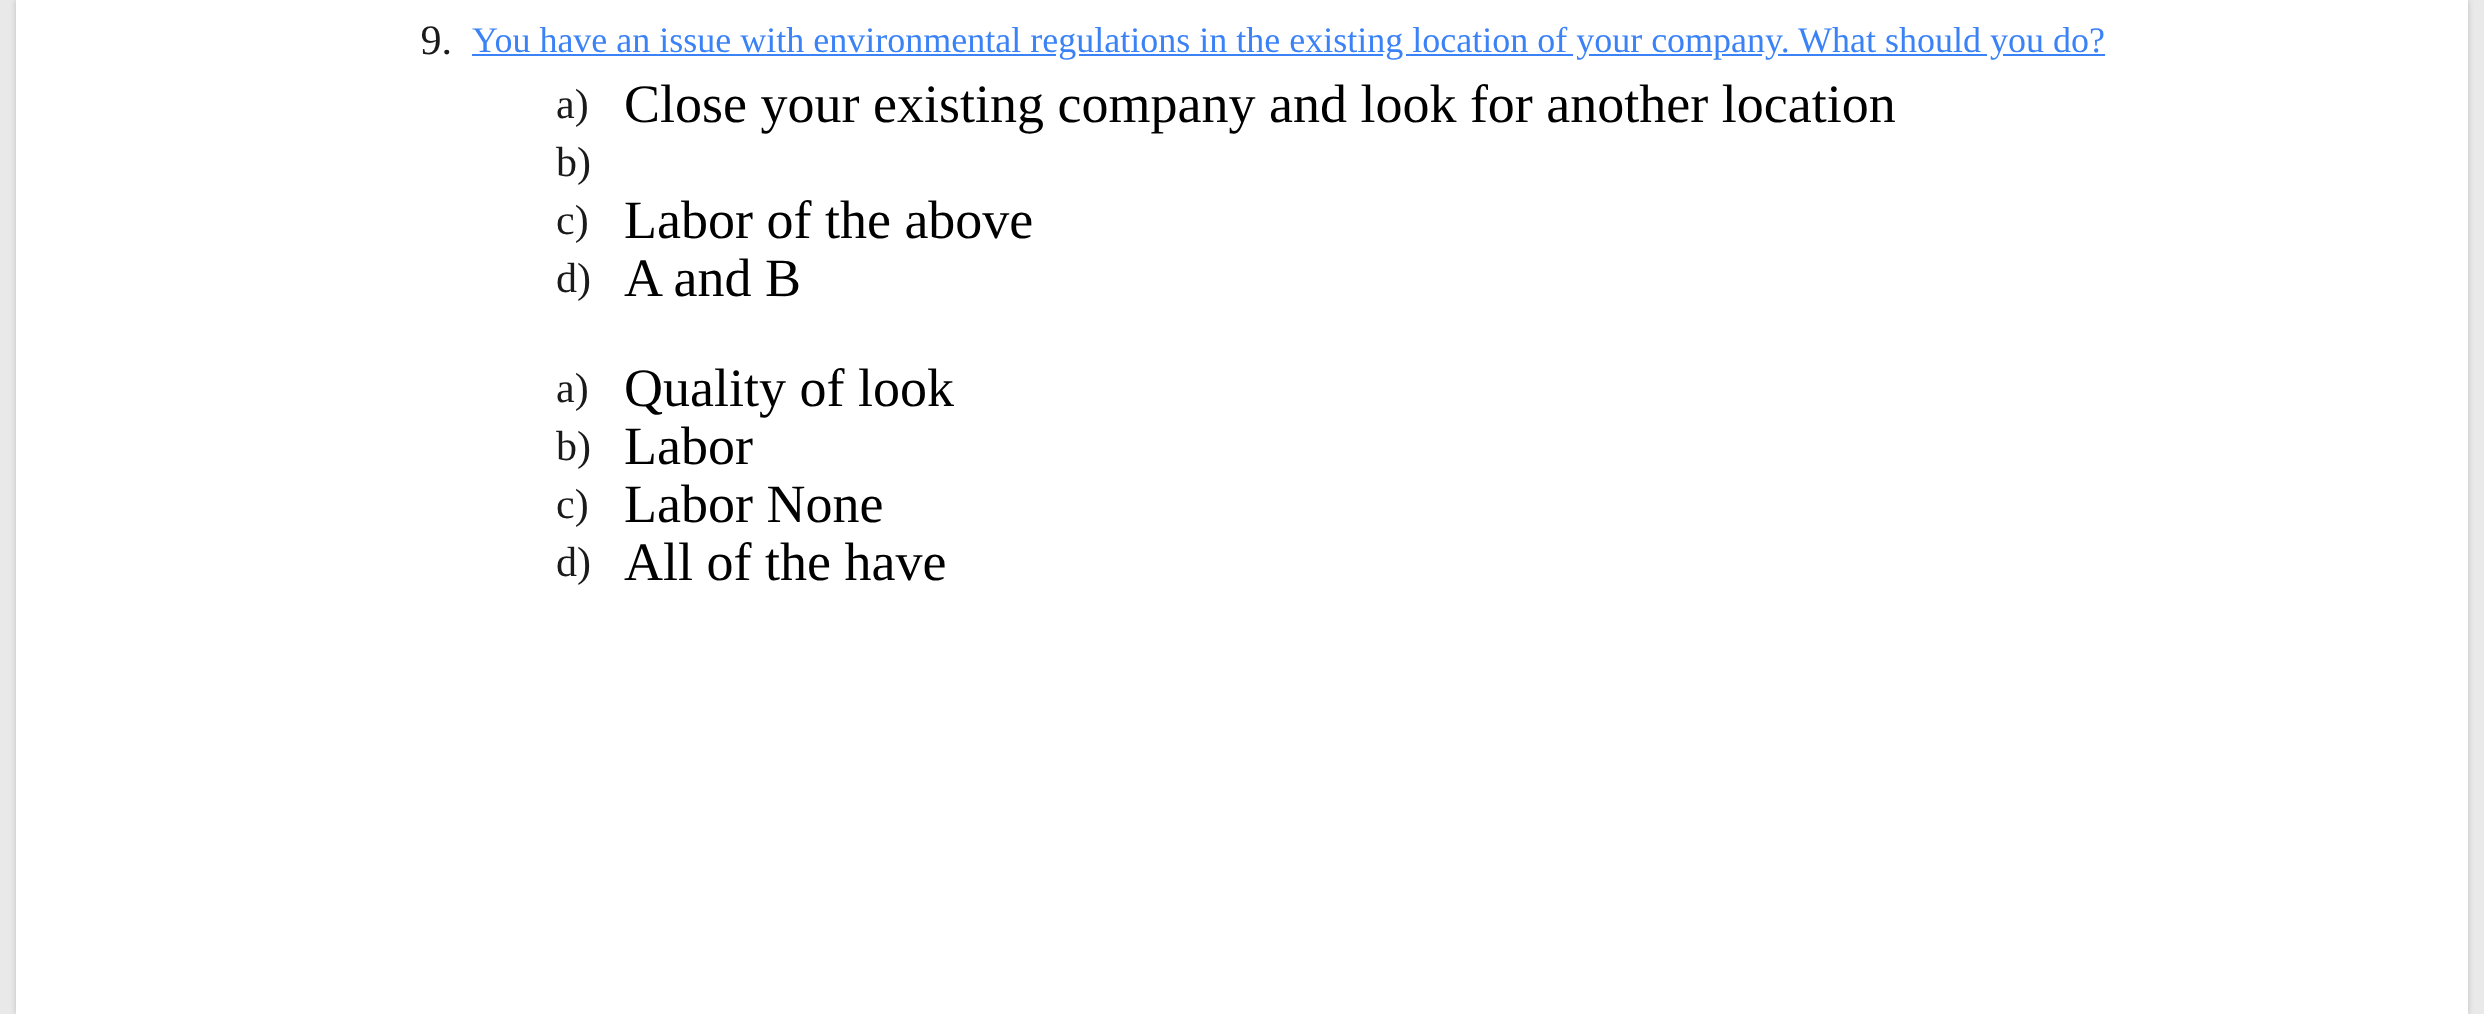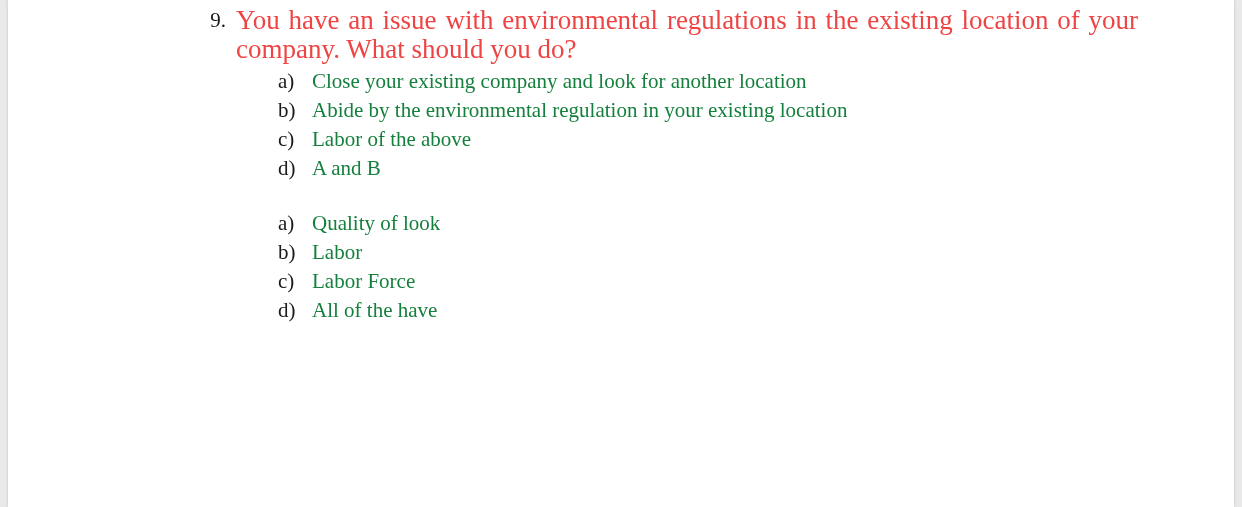--- a/index.html
+++ b/index.html
@@ -41,66 +41,66 @@
     flex: 0 0 38px;
     text-align: right;
     padding-right: 10px;
     font-size: 21px;
     line-height: 29px;
     color: #1a1a1a;
     box-sizing: border-box;
   }
   .q-text {
     flex: 1;
-    font-size: 27px;
+    font-size: 18px;
     line-height: 29px;
-    color: #ef4444;
+    color: #3b82f6;
     text-align: justify;
     text-justify: inter-word;
     max-width: 925px;
+    text-decoration: underline;
   }
   .options {
     margin-top: 3px;
     padding-left: 80px;
   }
   .option-row {
     display: flex;
     align-items: flex-start;
     line-height: 29px;
   }
   .opt-label {
     width: 34px;
     flex: 0 0 34px;
     font-size: 21px;
     color: #1a1a1a;
   }
   .opt-text {
-    font-size: 21px;
-    color: #15803d;
+    font-size: 27px;
+    color: #000000;
   }
 </style>
 </head>
 <body>
 
 <div class="page">
   <div class="content">
 
     <div class="question-block">
       <div class="q-row">
         <div class="q-num">9.</div>
         <div class="q-text">You have an issue with environmental regulations in the existing location of your company. What should you do?</div>
       </div>
       <div class="options">
         <div class="option-row">
           <div class="opt-label">a)</div>
           <div class="opt-text">Close your existing company and look for another location</div>
         </div>
         <div class="option-row">
           <div class="opt-label">b)</div>
-          <div class="opt-text">Abide by the environmental regulation in your existing location</div>
         </div>
         <div class="option-row">
           <div class="opt-label">c)</div>
           <div class="opt-text">Labor of the above</div>
         </div>
         <div class="option-row">
           <div class="opt-label">d)</div>
           <div class="opt-text">A and B</div>
         </div>
       </div>
@@ -111,21 +111,21 @@
         <div class="option-row">
           <div class="opt-label">a)</div>
           <div class="opt-text">Quality of look</div>
         </div>
         <div class="option-row">
           <div class="opt-label">b)</div>
           <div class="opt-text">Labor</div>
         </div>
         <div class="option-row">
           <div class="opt-label">c)</div>
-          <div class="opt-text">Labor Force</div>
+          <div class="opt-text">Labor None</div>
         </div>
         <div class="option-row">
           <div class="opt-label">d)</div>
           <div class="opt-text">All of the have</div>
         </div>
       </div>
     </div>
 
   </div>
 </div>

